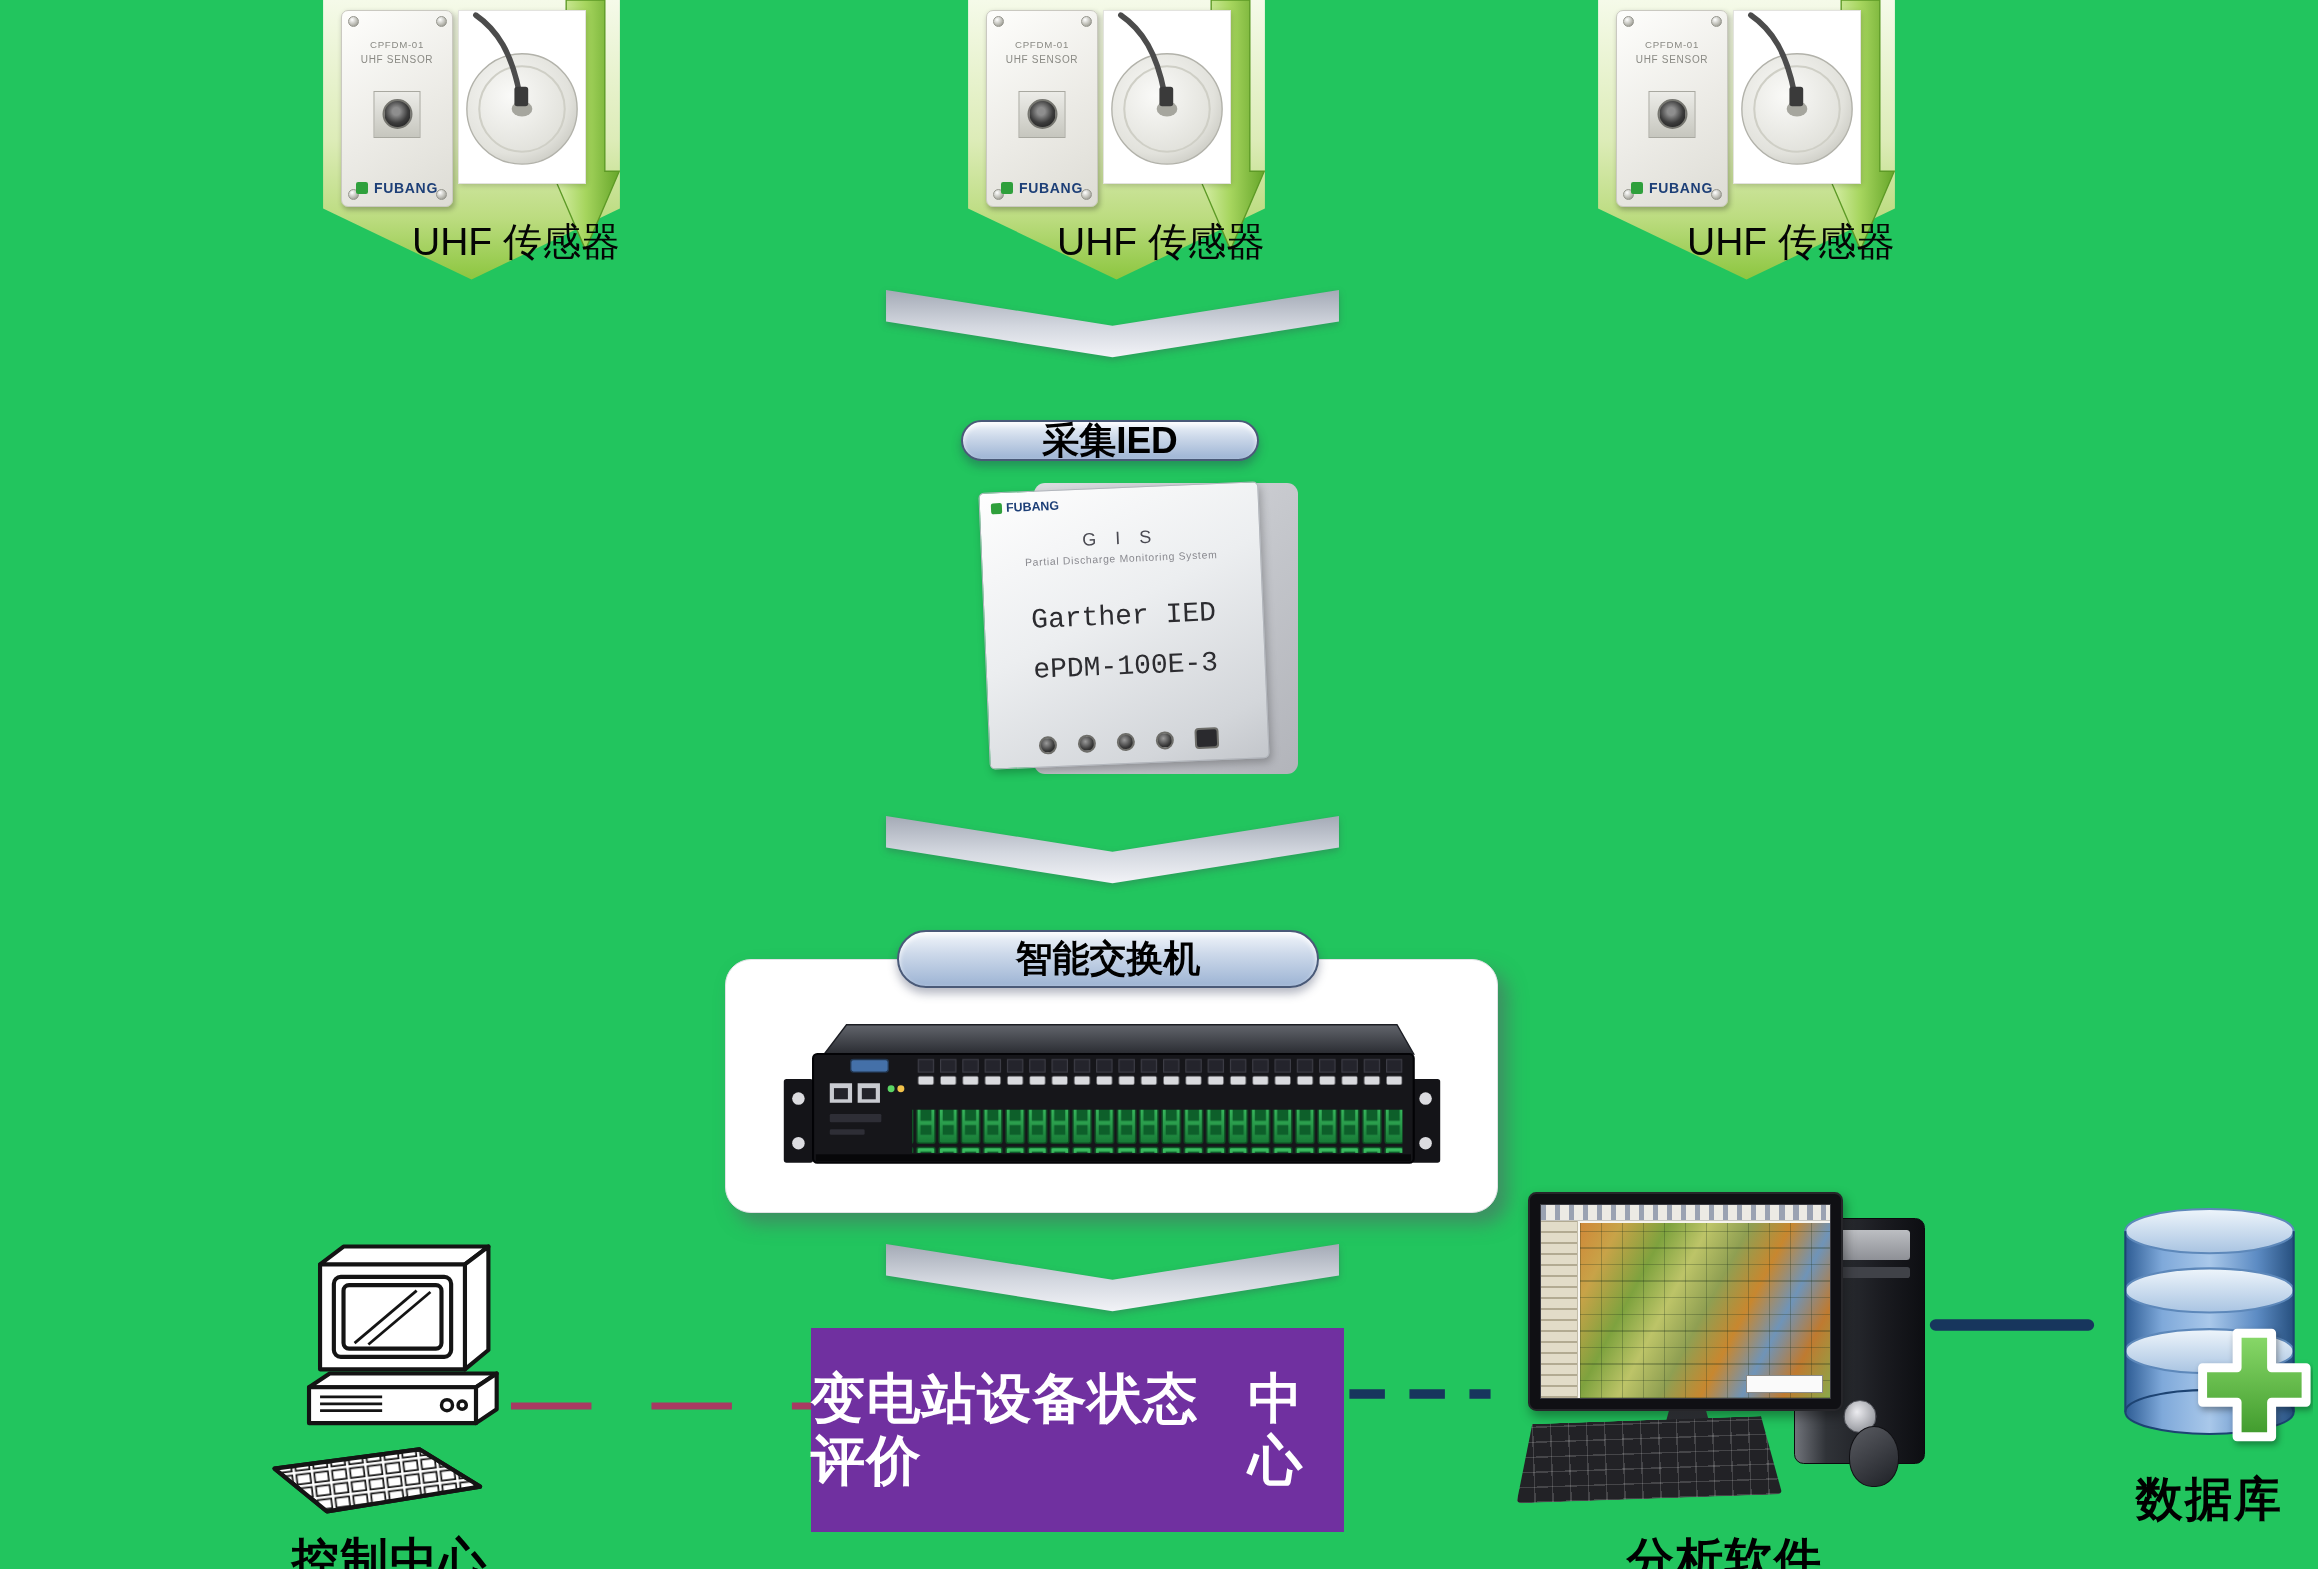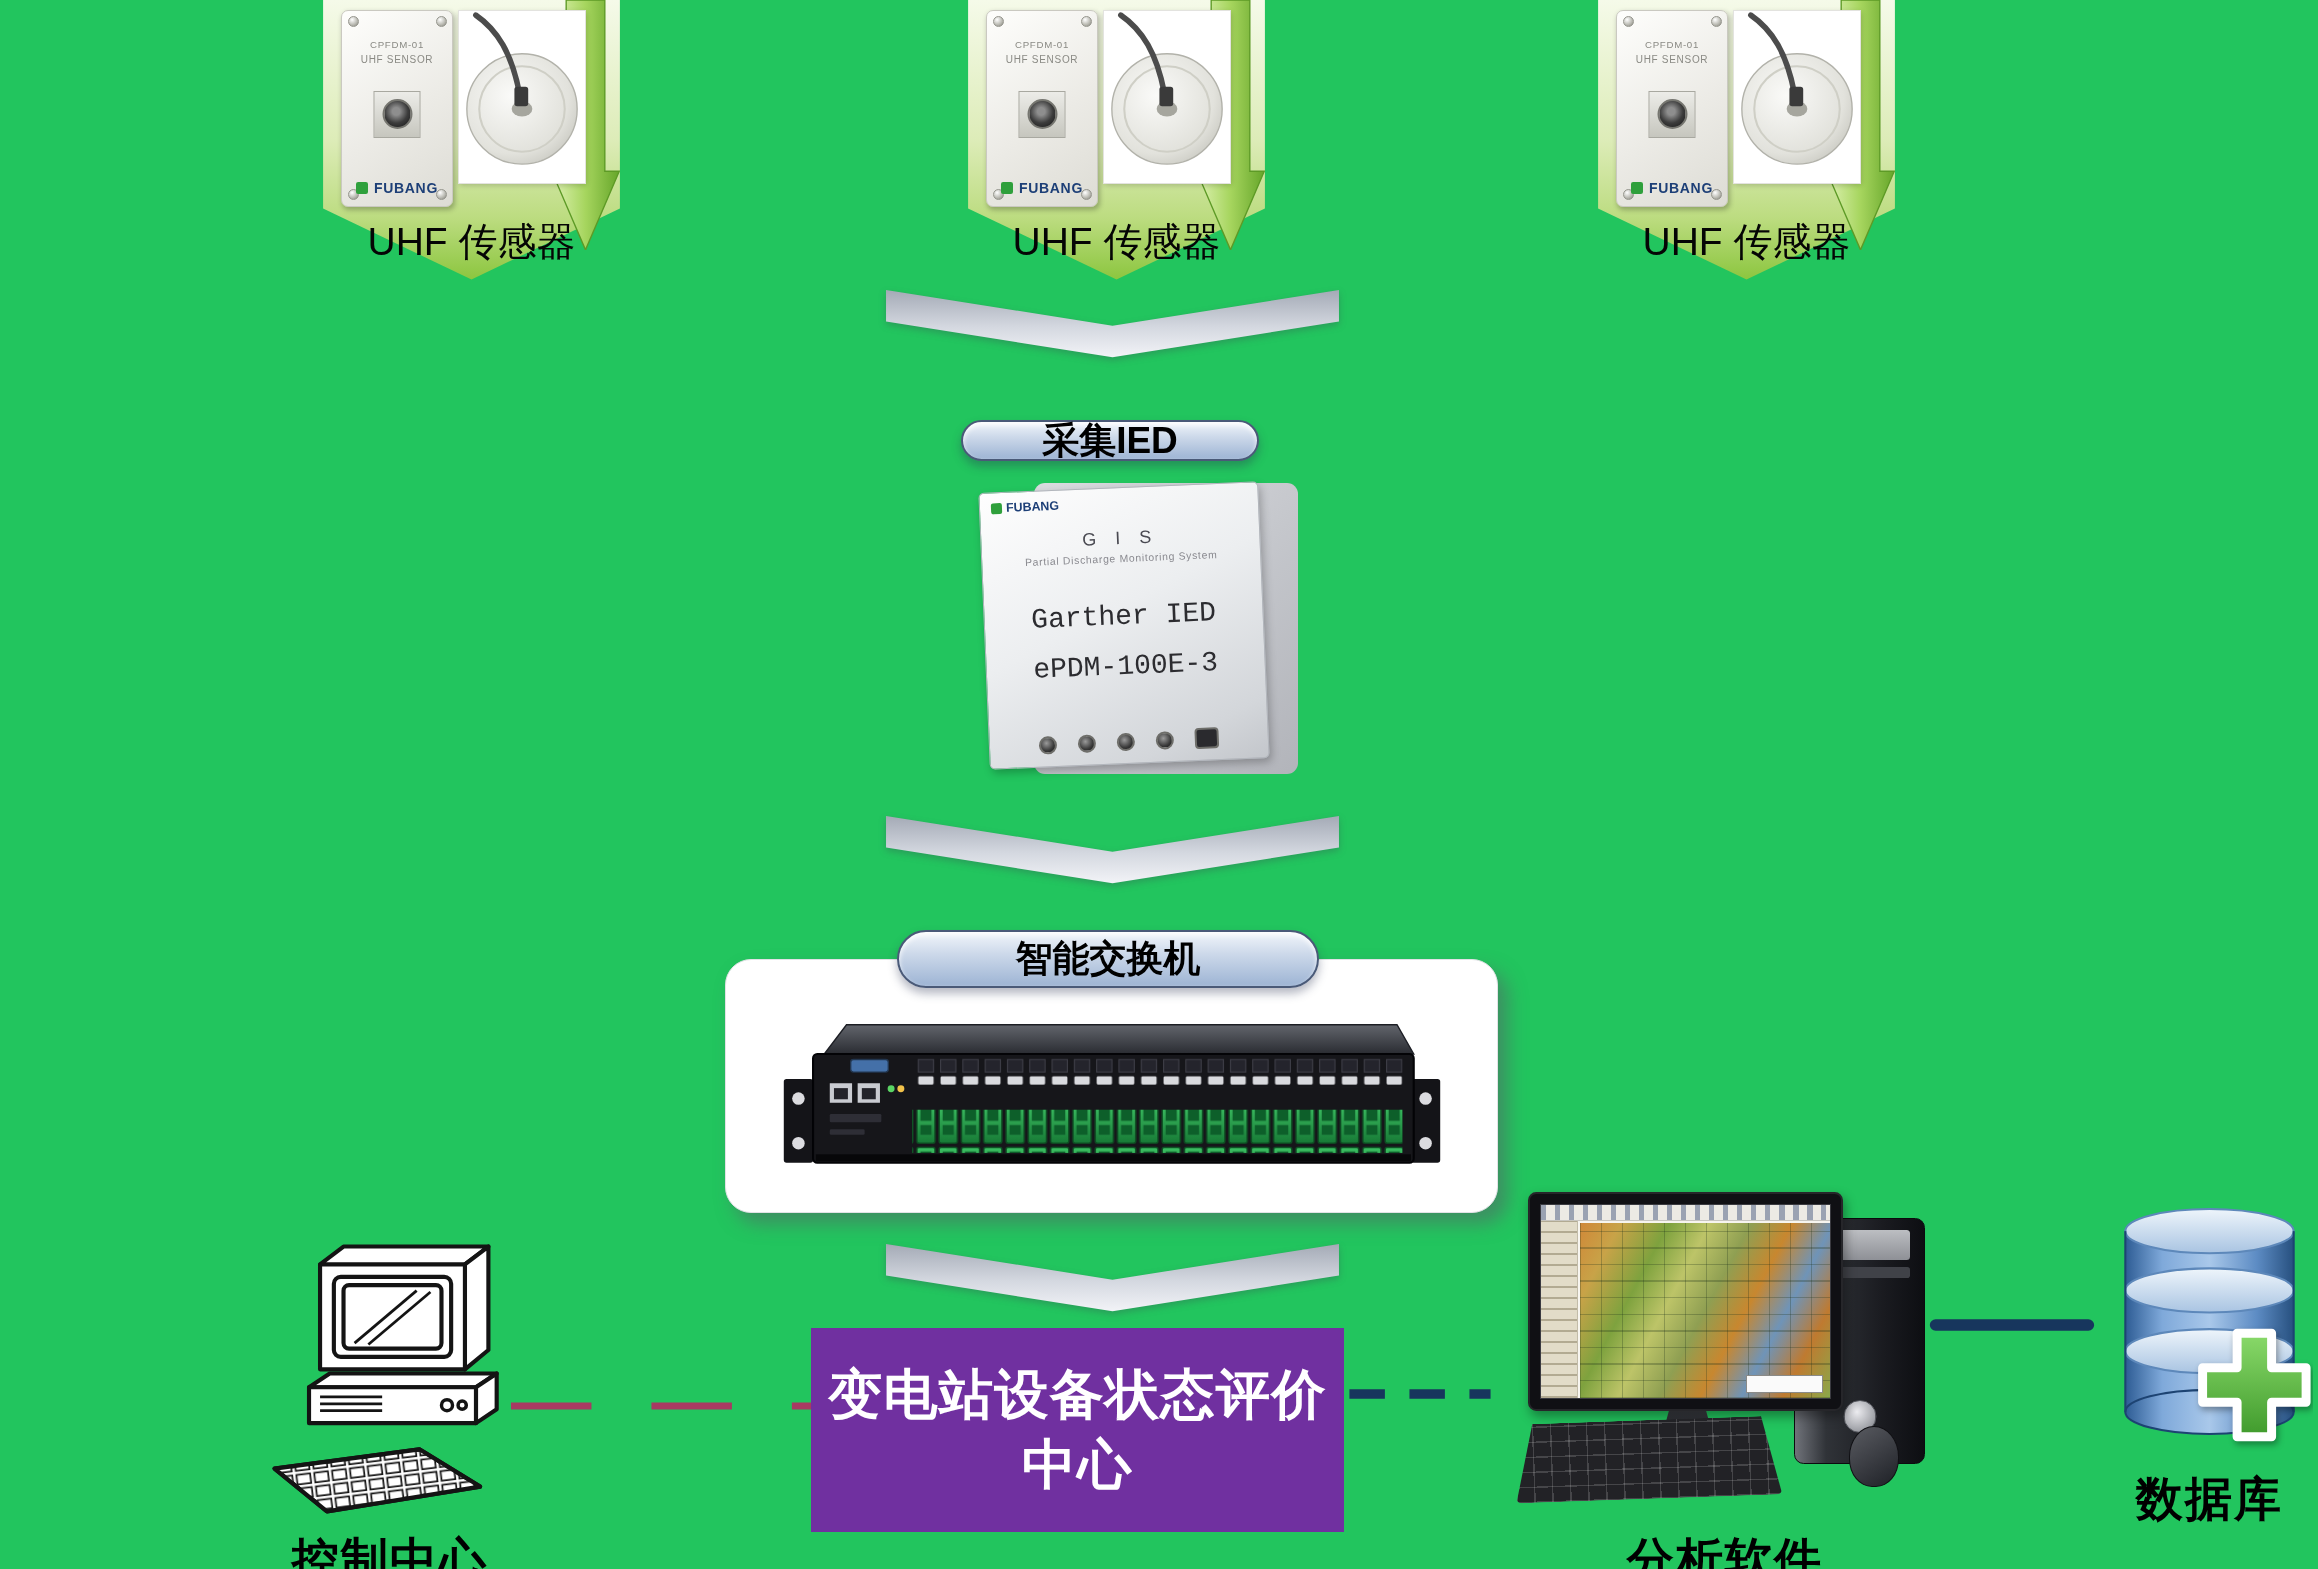--- a/index.html
+++ b/index.html
@@ -24,21 +24,21 @@
     background:linear-gradient(#ecece8,#c6c6be); border:1.4px solid #a8a8a0;
     display:flex; align-items:center; justify-content:center; }
   .conn-core { width:30px; height:30px; border-radius:50%;
     background:radial-gradient(circle at 45% 40%,#8e8e8e 0 18%,#3c3c3c 55%,#141414); border:2.1px solid #767670; }
   .plate-brand { position:absolute; bottom:9.7px; width:100%; display:flex; align-items:center; justify-content:center; gap:5.5px; }
   .brand-sq { display:inline-block; width:12.4px; height:12.4px; background:#2fa03c; border-radius:2.1px; }
   .brand-txt { font-size:14px; font-weight:bold; color:#1d3f77; letter-spacing:0.7px; }
   .disc-card { left:135px; top:9.7px; width:128px; height:174px; z-index:2; background:#ffffff;
     border:1.4px solid #e3e3df; box-shadow:1.4px 2.1px 5.5px rgba(0,0,0,0.2);
     display:flex; align-items:center; justify-content:center; }
-  .sensor-label { left:0; top:215px; width:100%; z-index:3; text-align:center; font-size:39px; color:#050505; }
+  .sensor-label { left:0; top:215px; width:100%; z-index:3; text-align:right; font-size:39px; color:#050505; }
 
   
   .chev { filter:drop-shadow(0 3.5px 3.5px rgba(60,64,80,0.3)); }
   .pill { display:flex; align-items:center; justify-content:center; font-size:37px; font-weight:600; color:#000;
     border-radius:48px; border:2.8px solid var(--pill-border,#4A5A78);
     background:linear-gradient(180deg,#f2f6fb 0%,#cdd9ea 40%,#9db4d4 100%);
     box-shadow:0 5.5px 9.7px rgba(40,50,80,0.35), inset 0 2.8px 5.5px rgba(255,255,255,0.9); z-index:5; }
 
   
   .ied-shadow { left:1034px; top:483px; width:264px; height:291px; border-radius:11px;
@@ -59,21 +59,21 @@
     background:radial-gradient(circle at 40% 35%,#9a9a9a,#3a3a3a 60%,#111111); border:2.1px solid #6e6e6a; }
   .pwr { width:23.5px; height:21px; border-radius:4.1px; background:#2a2a2e; border:2.1px solid #6e6e6a; }
 
   
   .switch-panel { left:725px; top:959px; width:773px; height:254px; background:#ffffff;
     border:0.7px solid #e2e2e6; border-radius:26px; box-shadow:9.7px 11px 18px rgba(90,92,104,0.5); }
   .switch-svg { left:781px; top:1016px; z-index:2; }
 
   
   .purple-box { left:811px; top:1328px; width:533px; height:204px; background:var(--purple-box,#7030A0);
-    display:flex; flex-direction:column; align-items:center; justify-content:center; gap:7px; z-index:2; }
+    display:flex; flex-direction:row; align-items:center; justify-content:center; gap:7px; z-index:2; }
   .purple-line { color:#ffffff; font-size:54px; font-family:"Liberation Serif","DejaVu Serif",serif;
     font-weight:600; letter-spacing:1.4px; line-height:1.15; }
   .bottom-label { text-align:center; font-size:47px; color:#000;
     font-family:Liberation Serif, serif; font-weight:600; letter-spacing:2.1px; }
   .cc-svg { left:266px; top:1241px; }
 
   .monitor { left:1528px; top:1192px; width:315px; height:219px; background:#101014;
     border:2.1px solid #26262a; border-radius:8.3px; padding:9.7px;
     box-shadow:2.8px 5.5px 11px rgba(0,0,0,0.35); z-index:3; }
   .screen { position:relative; width:100%; height:100%; background:#f7f5ef; overflow:hidden; border:0.7px solid #3a3a40; }

